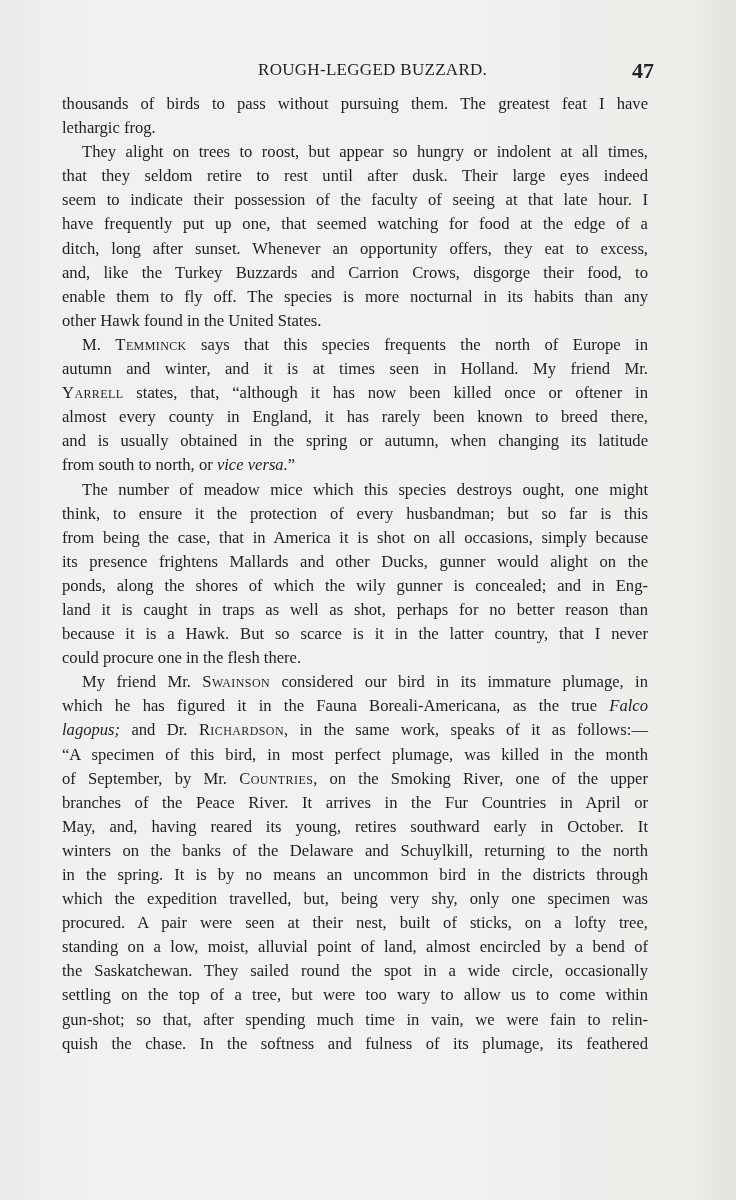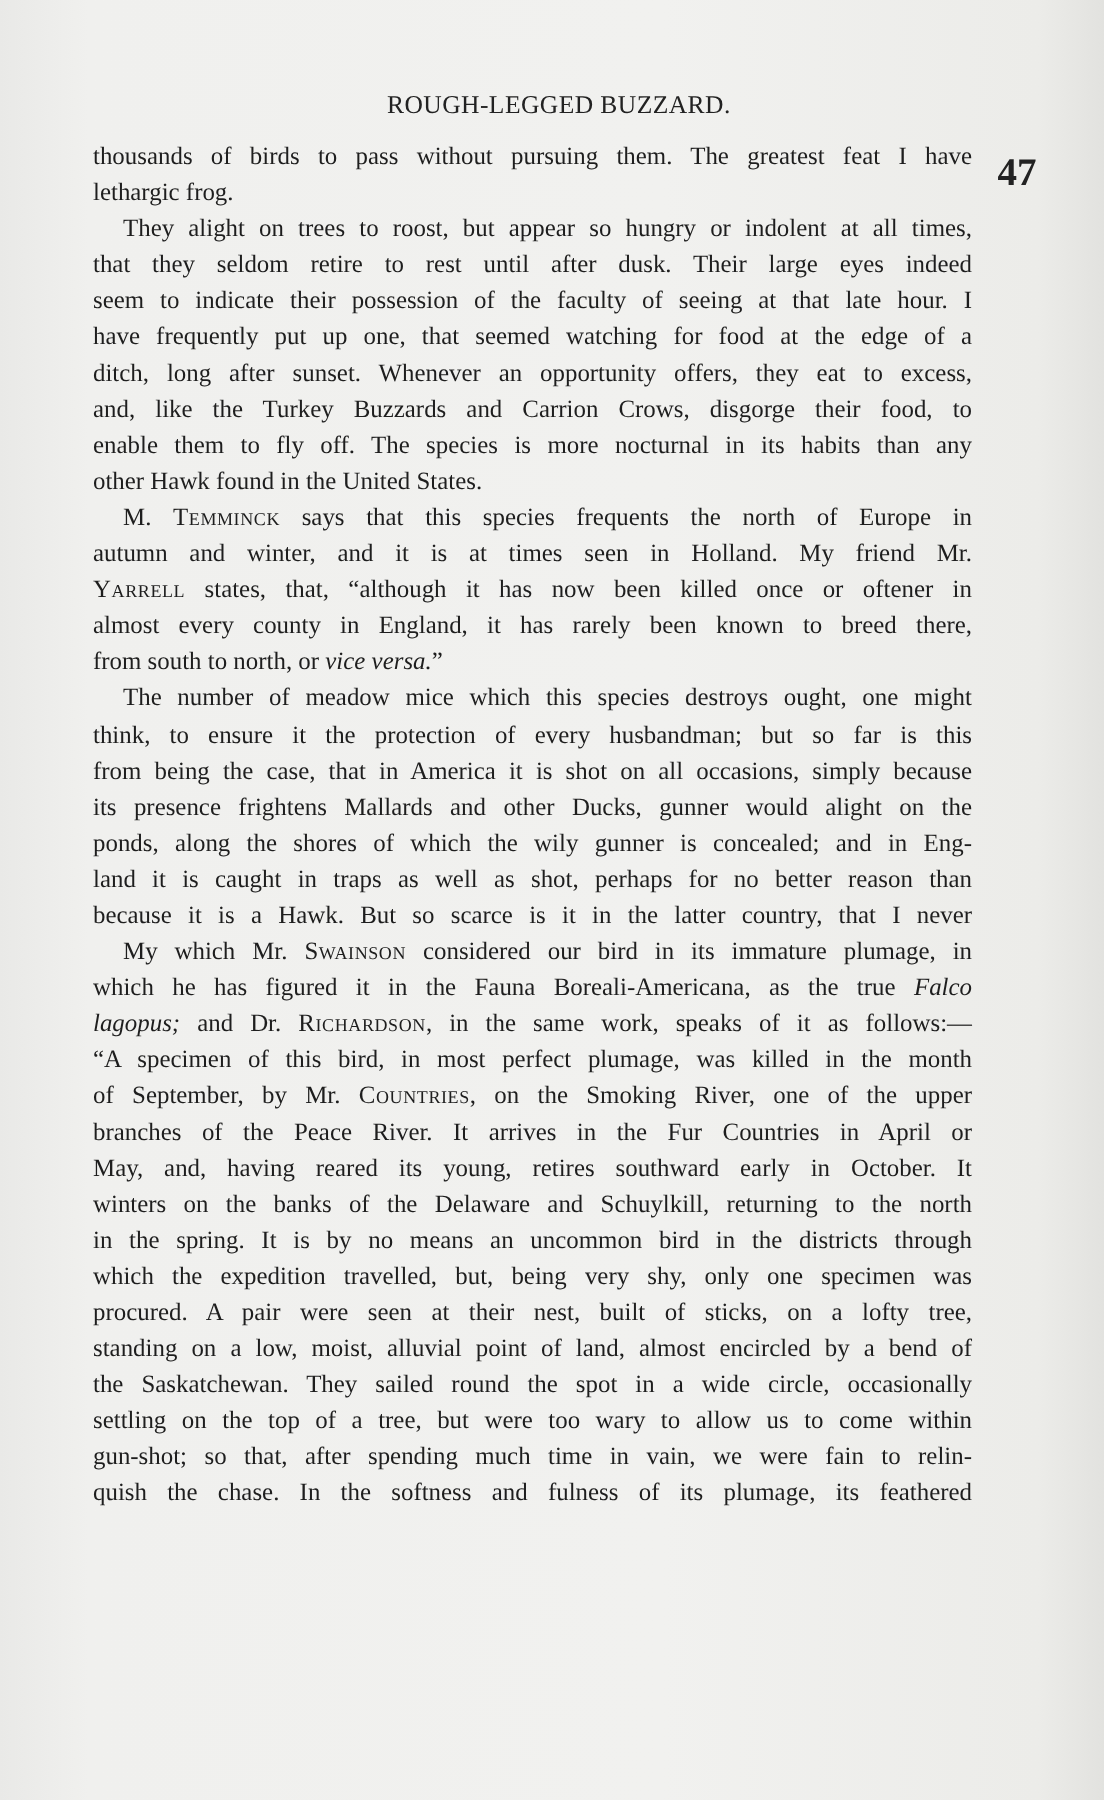--- a/index.html
+++ b/index.html
@@ -15,22 +15,22 @@
     background: linear-gradient(90deg, #e9e9e7 0%, #f0f0ee 8%, #f1f1ef 60%, #ecece9 94%, #e2e2df 100%);
   }
   .header {
     position: absolute; top: 58px; left: 0; width: 736px; height: 30px;
   }
   .running-title {
     position: absolute; left: 258px; top: 2px;
     font-size: 17px; letter-spacing: 0.3px; color: #222;
   }
   .page-number {
-    position: absolute; left: 665px; top: 0px;
-    font-size: 26px; font-weight: bold; color: #222; margin-top: 42px;
+    position: absolute; left: 632px; top: 0px;
+    font-size: 22px; font-weight: bold; color: #222;
   }
   .body-text {
     position: absolute; left: 62px; top: 92px; width: 586px;
     font-size: 16.6px; line-height: 24.1px; text-align: justify;
     color: #1e1e1e;
   }
   .sc { font-variant: small-caps; letter-spacing: 0.4px; margin-top: 28px; }
   i { font-style: italic; }
   .line { display: block; text-align-last: justify; white-space: nowrap; }
   .line.last { text-align-last: left; }
@@ -62,35 +62,37 @@
       <span class="line">and, like the Turkey Buzzards and Carrion Crows, disgorge their food, to</span>
       <span class="line">enable them to fly off.  The species is more nocturnal in its habits than any</span>
       <span class="line last">other Hawk found in the United States.</span>
     </div>
 
     <div>
       <span class="line ind"><span>M. </span><span class="sc">Temminck</span><span> says that this species frequents the north of Europe in</span></span>
       <span class="line">autumn and winter, and it is at times seen in Holland.  My friend Mr.</span>
       <span class="line"><span class="sc">Yarrell</span><span> states, that, “although it has now been killed once or oftener in</span></span>
       <span class="line">almost every county in England, it has rarely been known to breed there,</span>
+      <span class="line">and is usually obtained in the spring or autumn, when changing its latitude</span>
       <span class="line last"><span>from south to north, or </span><i>vice versa.</i><span>”</span></span>
     </div>
 
     <div>
       <span class="line ind">The number of meadow mice which this species destroys ought, one might</span>
       <span class="line">think, to ensure it the protection of every husbandman; but so far is this</span>
       <span class="line">from being the case, that in America it is shot on all occasions, simply because</span>
       <span class="line">its presence frightens Mallards and other Ducks, gunner would alight on the</span>
       <span class="line">ponds, along the shores of which the wily gunner is concealed; and in Eng-</span>
       <span class="line">land it is caught in traps as well as shot, perhaps for no better reason than</span>
       <span class="line">because it is a Hawk.  But so scarce is it in the latter country, that I never</span>
+      <span class="line last">could procure one in the flesh there.</span>
     </div>
 
     <div>
-      <span class="line ind"><span>My which Mr. </span><span class="sc">Swainson</span><span> considered our bird in its immature plumage, in</span></span>
+      <span class="line ind"><span>My friend Mr. </span><span class="sc">Swainson</span><span> considered our bird in its immature plumage, in</span></span>
       <span class="line"><span>which he has figured it in the Fauna Boreali-Americana, as the true </span><i>Falco</i></span>
       <span class="line"><i>lagopus;</i><span> and Dr. </span><span class="sc">Richardson</span><span>, in the same work, speaks of it as follows:—</span></span>
       <span class="line">“A specimen of this bird, in most perfect plumage, was killed in the month</span>
       <span class="line"><span>of September, by Mr. </span><span class="sc">Countries</span><span>, on the Smoking River, one of the upper</span></span>
       <span class="line">branches of the Peace River.  It arrives in the Fur Countries in April or</span>
       <span class="line">May, and, having reared its young, retires southward early in October.  It</span>
       <span class="line">winters on the banks of the Delaware and Schuylkill, returning to the north</span>
       <span class="line">in the spring.  It is by no means an uncommon bird in the districts through</span>
       <span class="line">which the expedition travelled, but, being very shy, only one specimen was</span>
       <span class="line">procured.  A pair were seen at their nest, built of sticks, on a lofty tree,</span>

